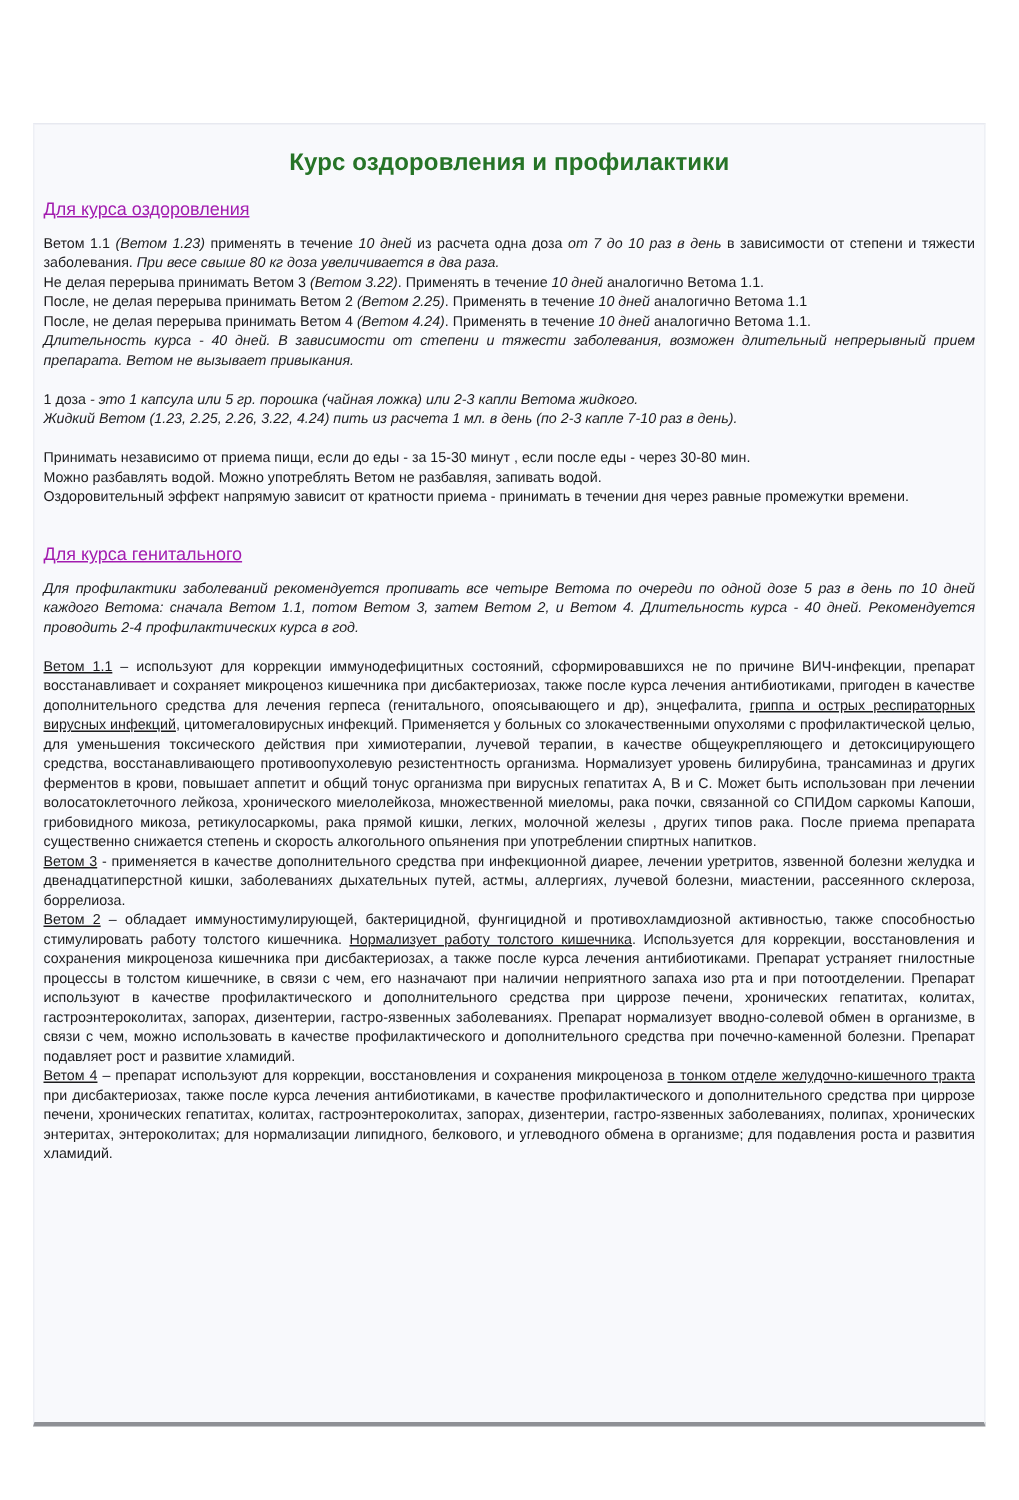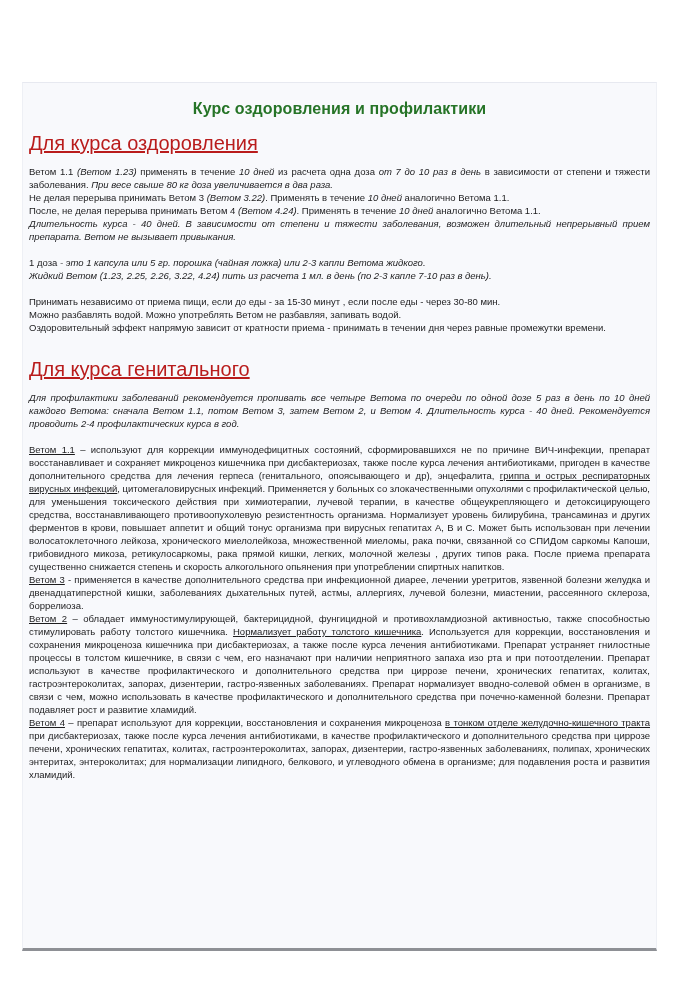--- a/index.html
+++ b/index.html
@@ -27,23 +27,23 @@
     overflow: hidden;
   }
   .doc-title {
     margin: 2px 0 0 0;
     text-align: center;
     font-size: 16px;
     font-weight: 700;
     letter-spacing: 0.1px;
   }
   .section-heading {
-    font-size: 20px;
+    font-size: 12px;
     font-weight: 400;
-    color: #b91c1c;
+    color: #a21caf;
     text-decoration: underline;
     margin: 24px 0 10px 0;
   }
   #sections .section-heading:first-child { margin-top: 14px; }
   .para {
     font-size: 9.5px;
     line-height: 13px;
     color: #1c1c1e;
     text-align: justify;
     margin: 0;
@@ -56,20 +56,21 @@
 </head>
 <body>
 
 <div class="canvas">
   <div class="page">
     <div class="doc-title" style="color: rgb(38, 116, 39);">Курс оздоровления и профилактики</div>
     <div id="sections">
         <div class="section-heading">Для курса оздоровления</div>
         <div class="para"><span class="b">Ветом 1.1 </span><span class="i">(Ветом 1.23)</span><span> применять в течение </span><span class="i">10 дней</span><span> из расчета одна доза </span><span class="i">от 7 до 10 раз в день</span><span> в зависимости от степени и тяжести заболевания. </span><span class="i">При весе свыше 80 кг доза увеличивается в два раза.</span></div>
         <div class="para"><span>Не делая перерыва принимать </span><span class="b">Ветом 3 </span><span class="i">(Ветом 3.22)</span><span>. Применять в течение </span><span class="i">10 дней</span><span> аналогично Ветома 1.1.</span></div>
+        <div class="para"><span>После, не делая перерыва принимать </span><span class="b">Ветом 2 </span><span class="i">(Ветом 2.25)</span><span>. Применять в течение </span><span class="i">10 дней</span><span> аналогично Ветома 1.1</span></div>
         <div class="para"><span>После, не делая перерыва принимать </span><span class="b">Ветом 4 </span><span class="i">(Ветом 4.24)</span><span>. Применять в течение </span><span class="i">10 дней</span><span> аналогично Ветома 1.1.</span></div>
         <div class="para"><span class="b i">Длительность курса - 40 дней. В зависимости от степени и тяжести заболевания, возможен длительный непрерывный прием препарата. Ветом не вызывает привыкания.</span></div>
         <div class="para gap"><span class="b">1 доза</span><span class="b i"> - это 1 капсула или 5 гр. порошка (чайная ложка) или 2-3 капли Ветома жидкого.</span></div>
         <div class="para"><span class="b i">Жидкий Ветом (1.23, 2.25, 2.26, 3.22, 4.24) пить из расчета 1 мл. в день (по 2-3 капле 7-10 раз в день).</span></div>
         <div class="para gap"><span>Принимать независимо от приема пищи, если до еды - за 15-30 минут , если после еды - через 30-80 мин.</span></div>
         <div class="para"><span>Можно разбавлять водой. Можно употреблять Ветом не разбавляя, запивать водой.</span></div>
         <div class="para"><span>Оздоровительный эффект напрямую зависит от кратности приема - принимать в течении дня через равные промежутки времени.</span></div>
         <div class="section-heading">Для курса генитального</div>
         <div class="para"><span class="b i">Для профилактики заболеваний рекомендуется пропивать все четыре Ветома по очереди по одной дозе 5 раз в день по 10 дней каждого Ветома: сначала Ветом 1.1, потом Ветом 3, затем Ветом 2, и Ветом 4. Длительность курса - 40 дней. Рекомендуется проводить 2-4 профилактических курса в год.</span></div>
         <div class="para gap"><span class="b u">Ветом 1.1</span><span> – используют для коррекции иммунодефицитных состояний, сформировавшихся не по причине ВИЧ-инфекции, препарат восстанавливает и сохраняет микроценоз кишечника при дисбактериозах, также после курса лечения антибиотиками, пригоден в качестве дополнительного средства для лечения герпеса (генитального, опоясывающего и др), энцефалита, </span><span class="b u">гриппа и острых респираторных вирусных инфекций</span><span>, цитомегаловирусных инфекций. Применяется у больных со злокачественными опухолями с профилактической целью, для уменьшения токсического действия при химиотерапии, лучевой терапии, в качестве общеукрепляющего и детоксицирующего средства, восстанавливающего противоопухолевую резистентность организма. Нормализует уровень билирубина, трансаминаз и других ферментов в крови, повышает аппетит и общий тонус организма при вирусных гепатитах А, В и С. Может быть использован при лечении волосатоклеточного лейкоза, хронического миелолейкоза, множественной миеломы, рака почки, связанной со СПИДом саркомы Капоши, грибовидного микоза, ретикулосаркомы, рака прямой кишки, легких, молочной железы , других типов рака. После приема препарата существенно снижается степень и скорость алкогольного опьянения при употреблении спиртных напитков.</span></div>

